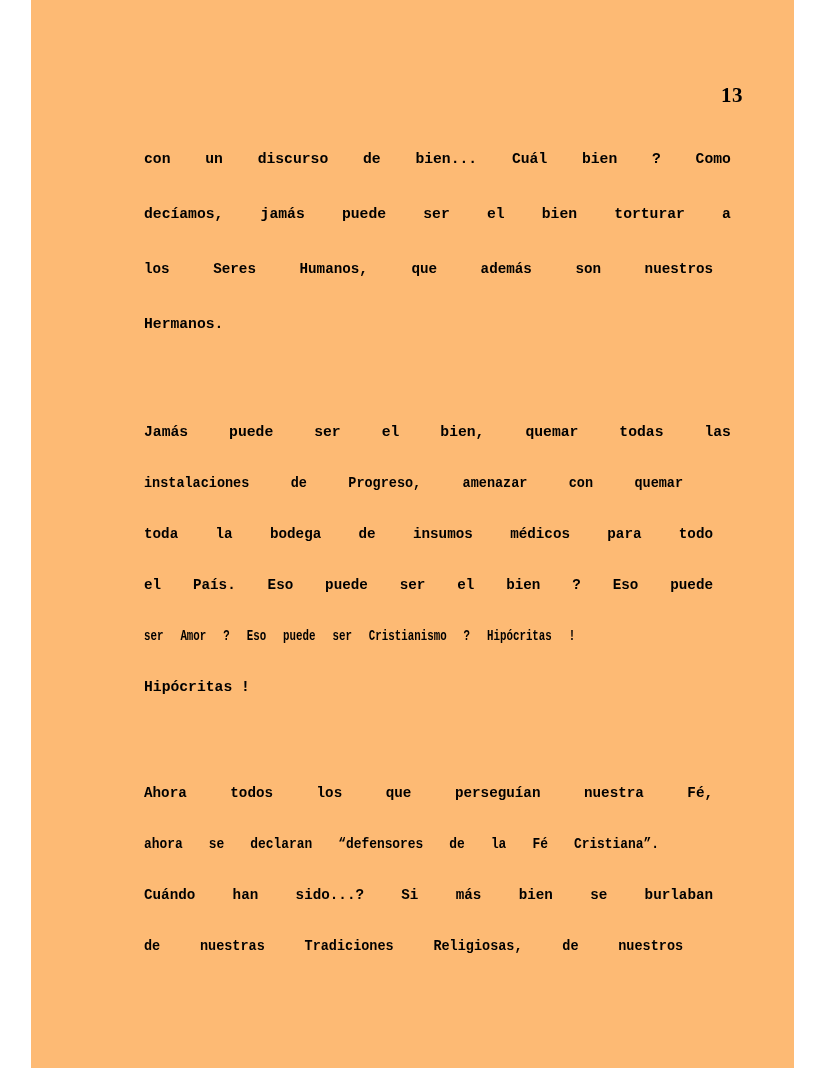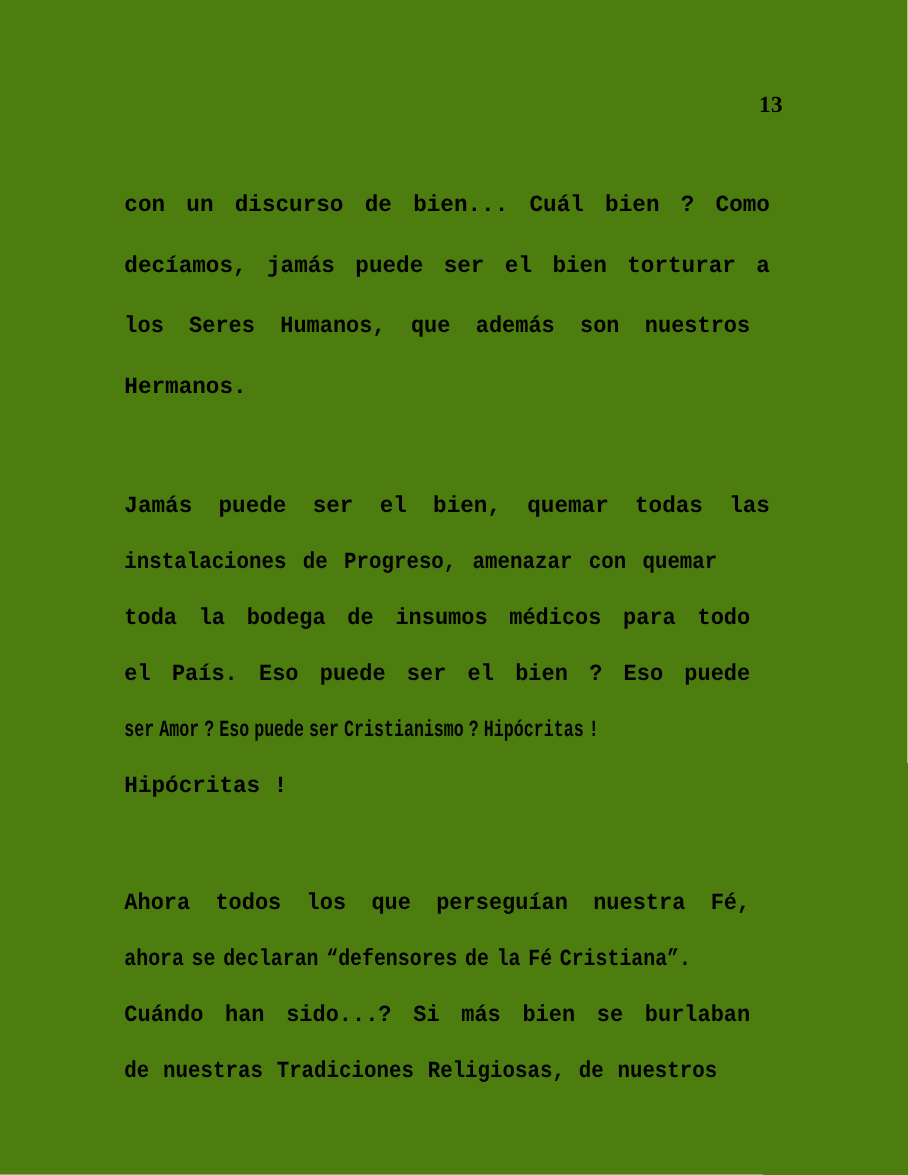--- a/index.html
+++ b/index.html
@@ -4,24 +4,24 @@
 <title>Documento escaneado — página 13</title>
 <style>
   html, body {
     margin: 0;
     padding: 0;
     background: #ffffff;
   }
 
   .page {
     position: relative;
-    width: 825px;
+    width: 763px;
     height: 1068px;
     margin: 0 auto;
-    background: #4d7c0f;
+    background: #fdba74;
     overflow: hidden;
     -webkit-font-smoothing: antialiased;
   }
 
   
   .page-number {
     position: absolute;
     top: 85px;
     left: 113px;
     width: 599px;
@@ -30,27 +30,27 @@
     font-weight: bold;
     font-size: 21px;
     line-height: 1;
     color: #000000;
     letter-spacing: 0.5px;
   }
 
   
   .body-text {
     position: absolute;
-    top: 160px;
+    top: 132px;
     left: 113px;
     width: 599px;
     color: #000000;
     font-family: "Liberation Mono", "DejaVu Sans Mono", monospace;
     font-weight: bold;
-    font-size: 21px;
+    font-size: 15px;
   }
 
   .para {
     margin: 0;
   }
 
   
   .para + .para {
     margin-top: 55px;
   }

